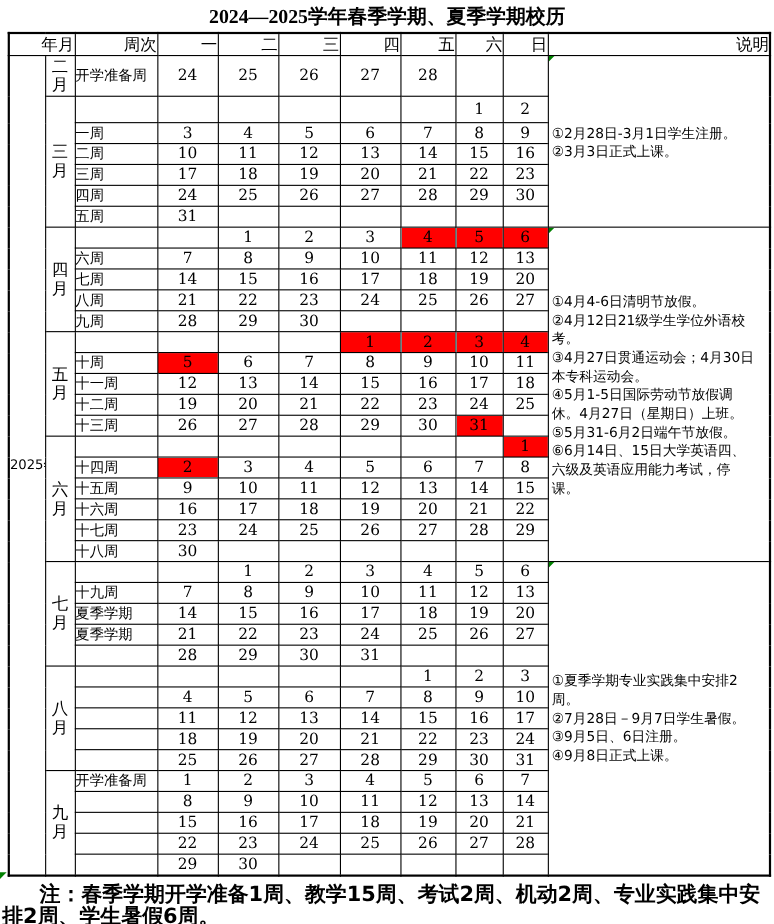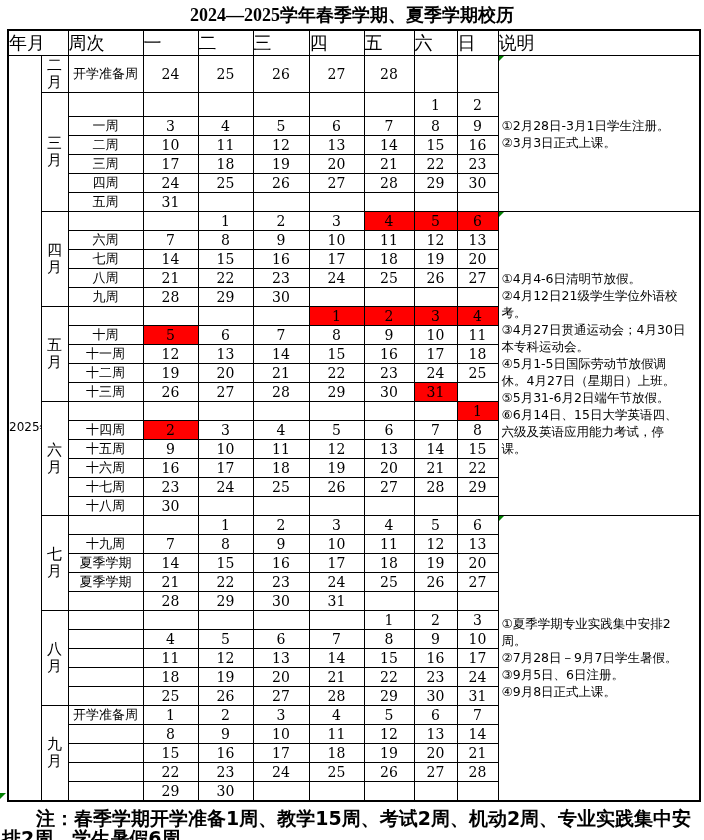--- a/index.html
+++ b/index.html
@@ -4,27 +4,27 @@
 <style>
   html,body{margin:0;padding:0;background:#fff;}
   body{width:704px;height:840px;font-family:"DejaVu Sans",sans-serif;color:#000;position:relative;overflow:hidden;}
   .title{margin:4px 0 3px 0;text-align:center;font-family:"Liberation Serif",serif;
          font-weight:bold;font-size:18px;line-height:22px;}
   table.cal{border-collapse:collapse;table-layout:fixed;margin-left:7px;width:692px;}
   table.cal,table.cal td,table.cal th{border:1px solid #000;}
   table.cal{border-width:2px;}
   th,td{padding:0;overflow:hidden;}
   thead tr{height:16px;}
-  thead th{font-weight:normal;font-size:18px;text-align:left;border-bottom-width:2px;margin-top:45px;}
+  thead th{font-weight:normal;font-size:15px;text-align:right;border-bottom-width:2px;margin-top:45px;}
   tbody tr{height:19px;}
   tbody tr.h-tall{height:37px;}
   tbody tr.h-med{height:24px;}
   .year-cell{font-size:12px;text-align:left;vertical-align:middle;white-space:nowrap;}
   .month-cell{font-size:15px;text-align:center;vertical-align:middle;line-height:17px;}
-  .week-cell{font-size:13px;text-align:center;vertical-align:middle;white-space:nowrap;}
+  .week-cell{font-size:13px;vertical-align:middle;white-space:nowrap;}
   .day-cell{font-size:14px;text-align:center;vertical-align:middle;
             font-family:"DejaVu Serif",serif;}
   .day-cell.holiday{background:var(--holiday,#FF0000);}
   .notes-cell{font-size:12.5px;line-height:17px;text-align:left;vertical-align:middle;
               padding-left:3px;padding-right:13px;position:relative;}
   .notes-cell::before{content:"";position:absolute;top:0;left:0;width:0;height:0;
               border-top:5px solid var(--marker,#008000);border-right:5px solid transparent;}
   .footer{margin:6px 0 0 0;font-weight:bold;font-size:19px;line-height:20px;
           text-indent:34px;padding:0 2px;}
   .corner-marker{position:absolute;left:0;top:793px;width:0;height:0;

